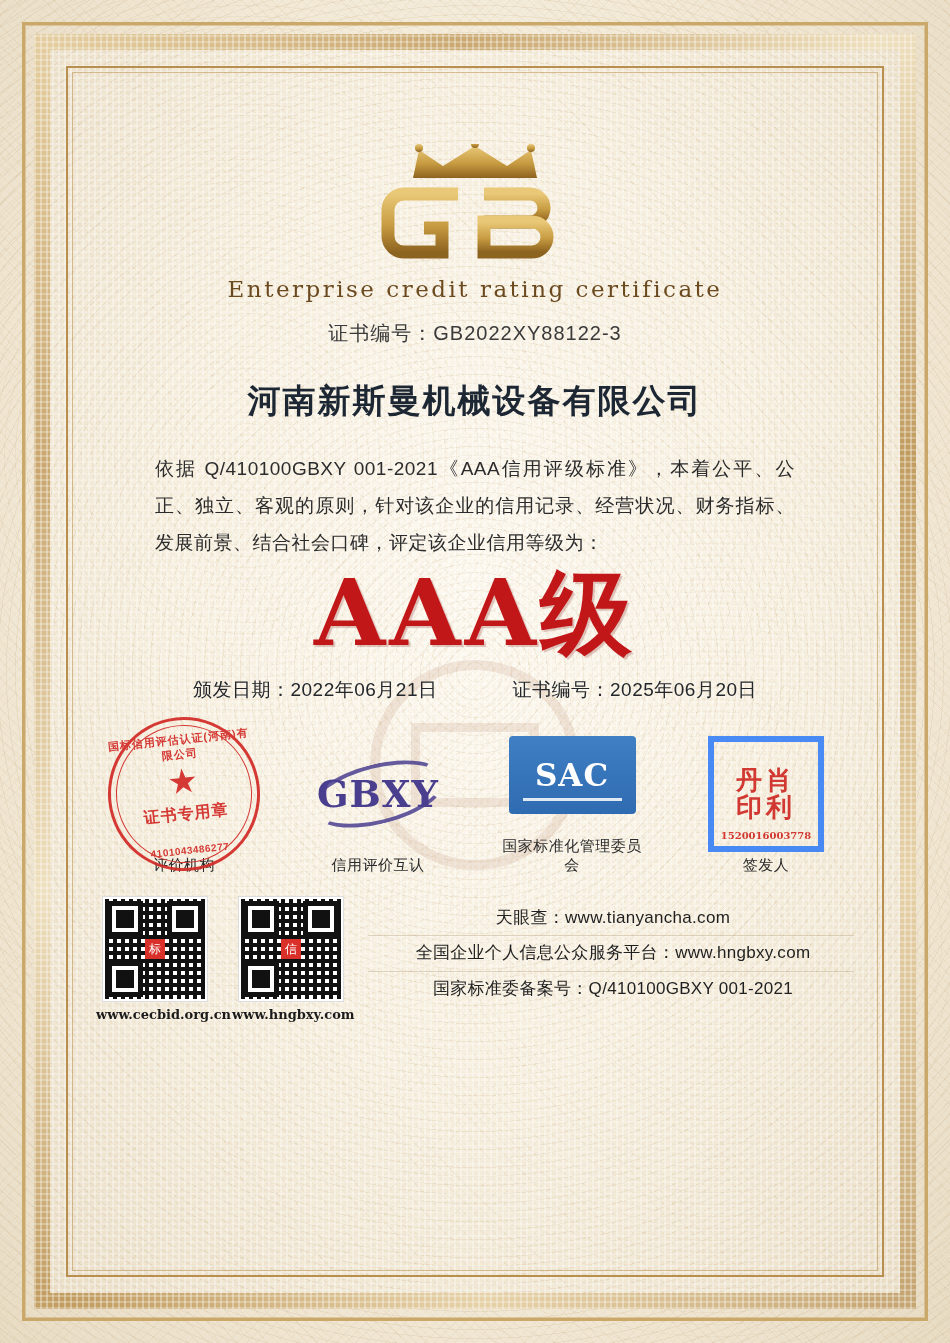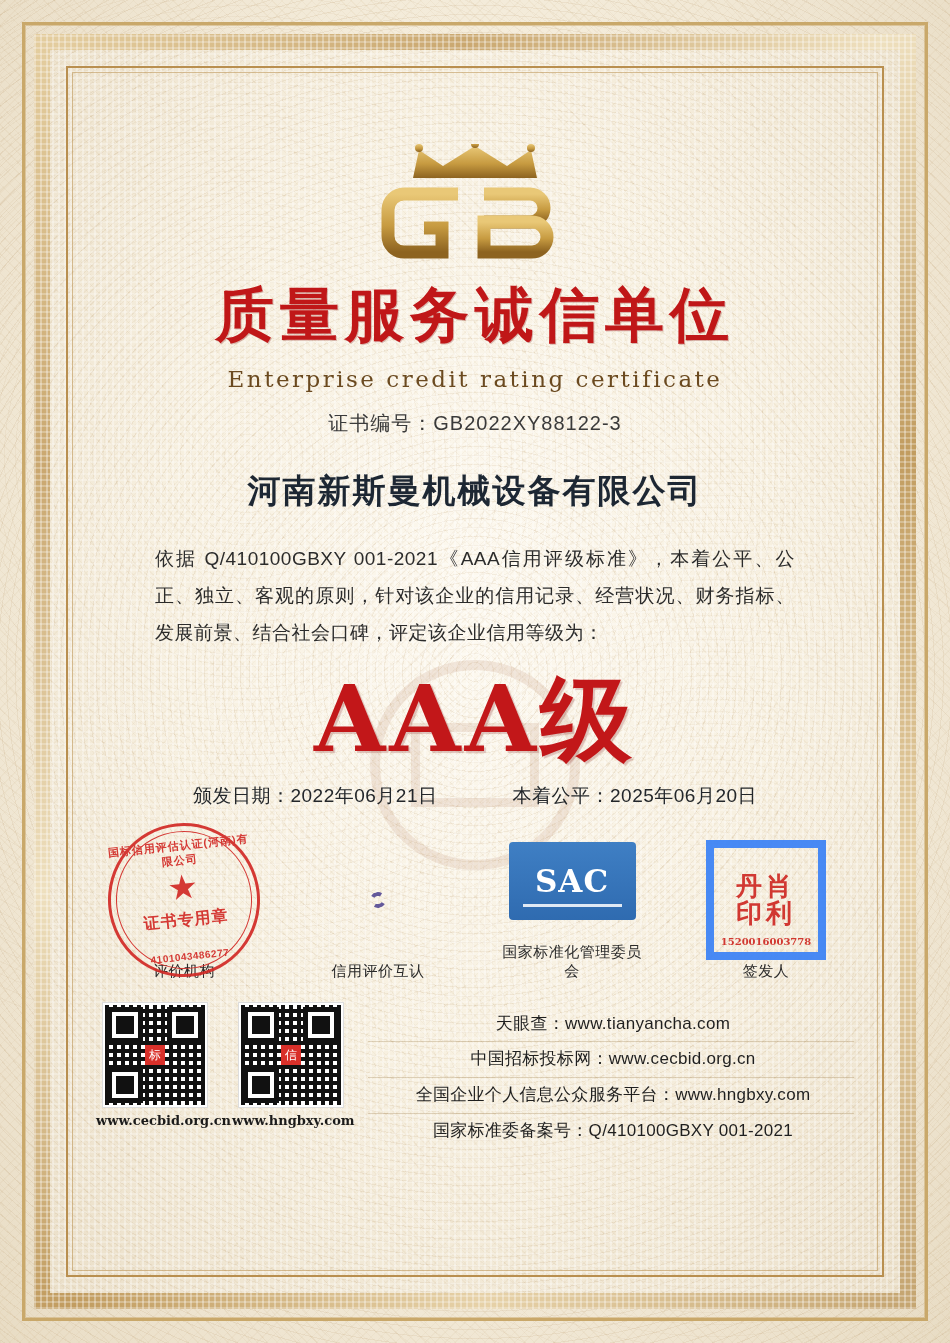--- a/index.html
+++ b/index.html
@@ -160,21 +160,21 @@
     margin: 26px auto 0;
     width: 640px;
     font-size: 19px;
     line-height: 1.95;
     color: #2b2b2b;
     text-align: justify;
     text-align-last: left;
     letter-spacing: .5px;
   }
   .grade {
-    margin-top: 16px;
+    margin-top: 0;
     font-family: "DejaVu Serif", "Liberation Serif", serif;
     font-size: 92px;
     font-weight: 700;
     color: #c21719;
     letter-spacing: 4px;
     line-height: 1.15;
     text-shadow: 2px 2px 1px rgba(120,10,10,.22);
   }
 
   .dates {
@@ -295,21 +295,21 @@
     position: absolute;
     left: 14px; right: 14px; bottom: 13px;
     height: 3px;
     background: #ffffff;
     opacity: .85;
   }
   
   .namestamp {
     width: 104px;
     height: 104px;
-    border: 8px solid #3b82f6;
+    border: 6px solid #3b82f6;
     color: #cf2b25;
     display: flex;
     flex-direction: column;
     align-items: center;
     justify-content: center;
     font-family: "DejaVu Serif", "Liberation Serif", serif;
     font-size: 26px;
     font-weight: 700;
     line-height: 1.05;
     letter-spacing: 4px;
@@ -455,34 +455,33 @@
       <svg class="gb-mark" width="190" height="78" viewBox="0 0 190 78">
         <g fill="none" stroke="url(#goldg)" stroke-width="13">
           <path d="M78 10 H24 A16 16 0 0 0 8 26 V52 A16 16 0 0 0 24 68 H62 V44 H44"></path>
           <path d="M104 10 H150 A14 14 0 0 1 150 38 H104"></path>
           <path d="M104 38 H152 A15 15 0 0 1 152 68 H104 Z"></path>
           <path d="M104 10 V68"></path>
         </g>
       </svg>
     </div>
 
-    <div class="title-cn">质量服务诚信单位</div>
     <div class="title-en">Enterprise credit rating certificate</div>
 
     <div class="cert-no">证书编号：GB2022XY88122-3</div>
 
     <div class="company">河南新斯曼机械设备有限公司</div>
 
     <div class="statement">依据 Q/410100GBXY  001-2021《AAA信用评级标准》，本着公平、公正、独立、客观的原则，针对该企业的信用记录、经营状况、财务指标、发展前景、结合社会口碑，评定该企业信用等级为：</div>
 
     <div class="grade">AAA级</div>
 
     <div class="dates">
       <span>颁发日期：2022年06月21日</span>
-      <span>本着公平：2025年06月20日</span>
+      <span>证书编号：2025年06月20日</span>
     </div>
 
     <div class="seals">
 
       <div class="seal-col">
         <div class="seal-art">
           <div class="stamp">
             <div class="ring2"></div>
             <div class="arc-top">国标信用评估认证(河南)有限公司</div>
             <div class="star">★</div>
@@ -490,20 +489,21 @@
             <div class="arc-bottom">4101043486277</div>
           </div>
         </div>
         <div class="seal-caption">评价机构</div>
       </div>
 
       <div class="seal-col">
         <div class="seal-art">
           <div class="gbxy">
             <span class="swoosh"></span>
+            <span>GBXY</span>
           </div>
         </div>
         <div class="seal-caption">信用评价互认</div>
       </div>
 
       <div class="seal-col">
         <div class="seal-art">
           <div class="sac">SAC</div>
         </div>
         <div class="seal-caption">国家标准化管理委员会</div>
@@ -551,21 +551,20 @@
           <span class="fp c">
               <i></i>
             </span>
           <span class="redmark">信</span>
         </div>
         <div class="qr-label">www.hngbxy.com</div>
       </div>
 
       <div class="links">
         <div class="link-row">天眼查：www.tianyancha.com</div>
-        <div class="link-row">中国招标投标网：www.cecbid.org.cn</div>
         <div class="link-row">全国企业个人信息公众服务平台：www.hngbxy.com</div>
         <div class="link-row">国家标准委备案号：Q/410100GBXY  001-2021</div>
       </div>
 
     </div>
 
   </div>
 </div>
 
 </body></html>

